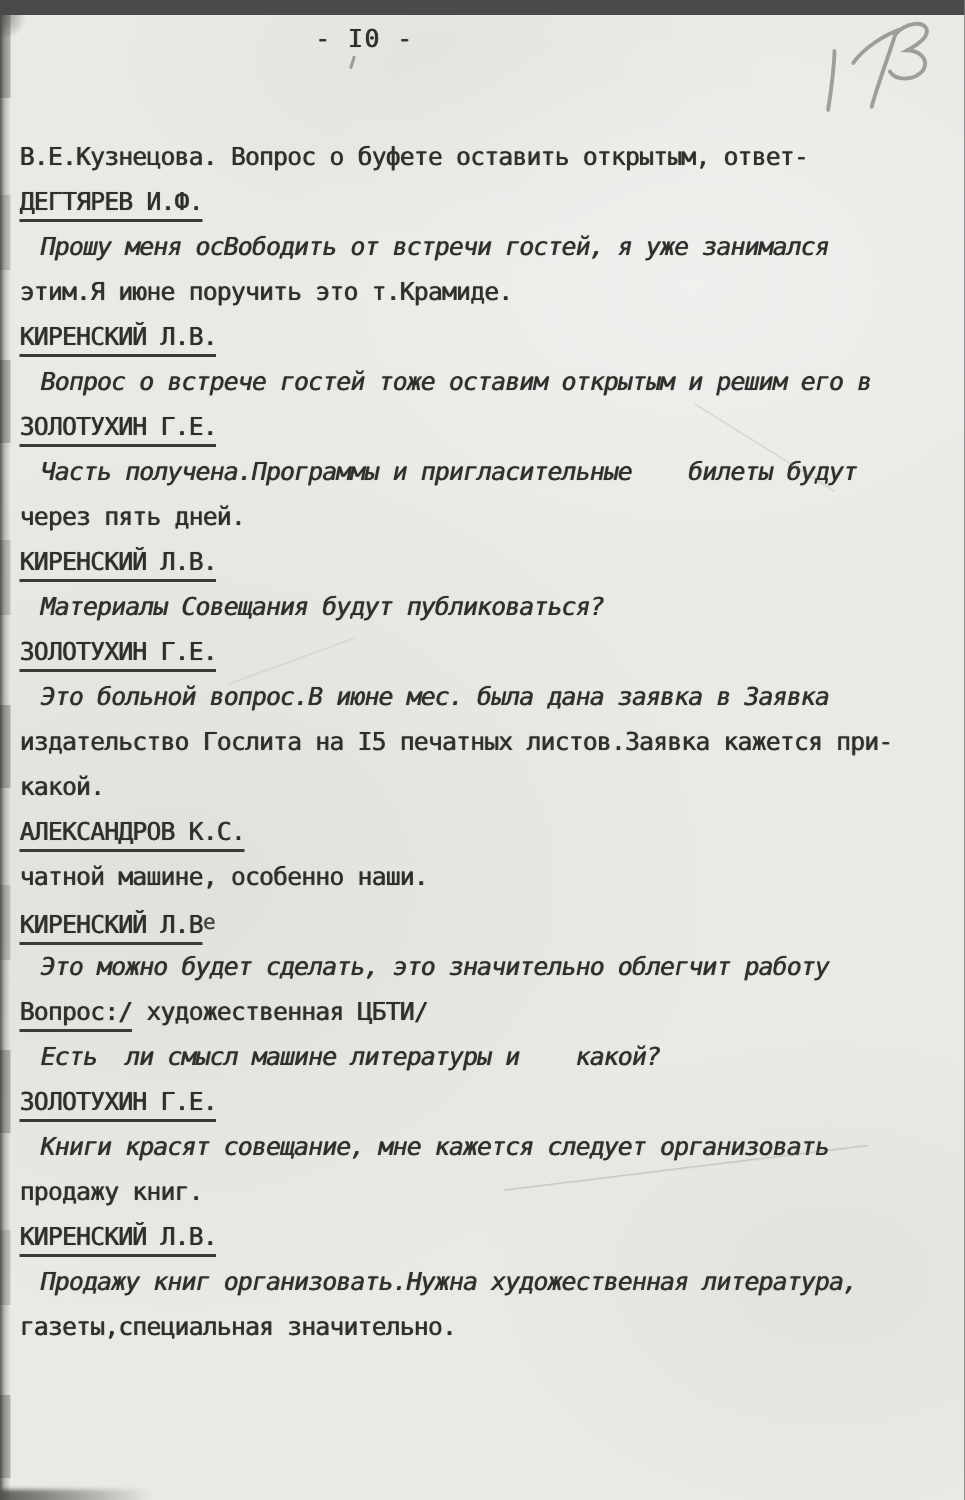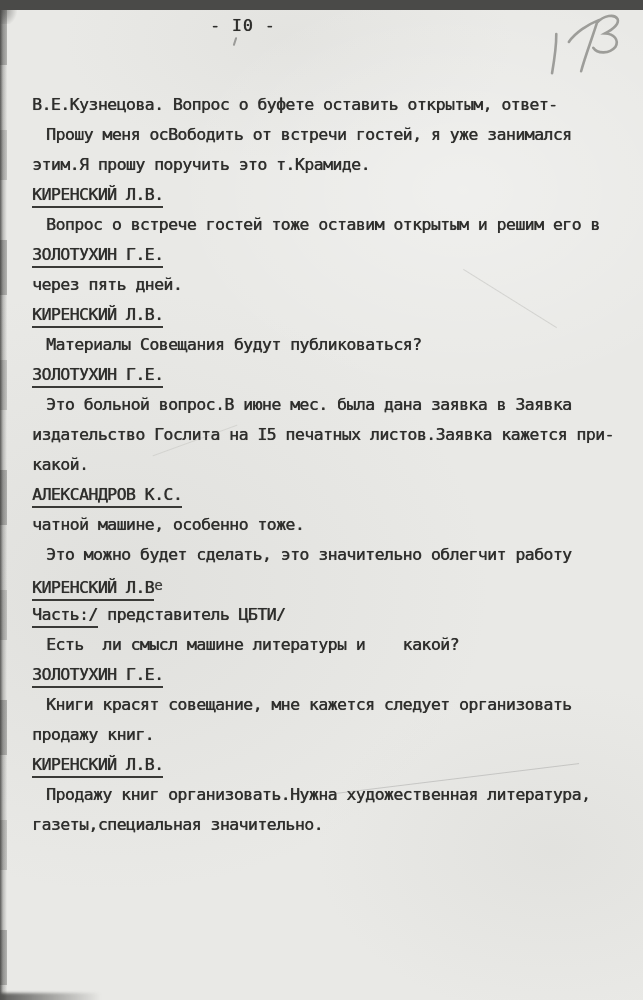--- a/index.html
+++ b/index.html
@@ -19,25 +19,25 @@
   
   .ink{
     color:#2e2e2c;
     text-shadow:0.45px 0 0 rgba(46,46,44,0.85), 0 0 1px rgba(46,46,44,0.28);
   }
   .page-num{
     position:absolute;top:6px;left:210px;
     font-size:16.5px;letter-spacing:1px;white-space:pre;
   }
   .text-layer{
-    position:absolute;top:84px;left:32px;right:12px;
+    position:absolute;top:84px;left:13px;right:12px;
     font-size:16.5px;letter-spacing:-0.55px;
   }
   .line{height:30px;line-height:22px;white-space:pre;}
-  .indent{padding-left:14px;}
+  .indent{padding-left:14px;font-style:italic;}
   .speaker{border-bottom:2px solid #3a3a37;padding-bottom:1px;display:inline-block;line-height:20px;}
   .suffix{color:rgba(46,46,44,0.4);font-size:14px;vertical-align:3px;}
   
   .pencil-svg{position:absolute;top:2px;left:536px;}
   .pencil-tick{
     position:absolute;top:27px;left:234px;width:2px;height:9px;
     background:rgba(95,95,92,0.55);transform:rotate(18deg);border-radius:1px;
   }
   
   .edge-left{
@@ -75,37 +75,39 @@
   <svg class="pencil-svg" width="102" height="70" viewBox="0 0 102 70" role="img" aria-label="173">
     <g transform="rotate(-10 50 35)" fill="none" stroke="#8d8d89" stroke-width="2.6" stroke-linecap="round" opacity="0.82">
       <path d="M23,17 C22,23 17,41 12,55"></path>
       <path d="M34,27 C42,19 56,13 66,11 C59,25 48,43 41,58"></path>
       <path d="M65,13 C73,7 84,7 86,13 C87,19 77,23 71,25 C80,27 84,34 79,40 C72,46 60,44 57,37"></path>
     </g>
   </svg>
 
   <div class="text-layer ink">
       <div class="line">В.Е.Кузнецова. Вопрос о буфете оставить открытым, ответ-</div>
+      <div class="line"><span class="speaker">ДЕГТЯРЕВ И.Ф.</span></div>
       <div class="line indent">Прошу меня осВободить от встречи гостей, я уже занимался</div>
-      <div class="line">этим.Я прошу поручить это т.Крамиде.</div>
+      <div class="line">этим.Я июне поручить это т.Крамиде.</div>
       <div class="line"><span class="speaker">КИРЕНСКИЙ Л.В.</span></div>
       <div class="line indent">Вопрос о встрече гостей тоже оставим открытым и решим его в</div>
       <div class="line"><span class="speaker">ЗОЛОТУХИН Г.Е.</span></div>
+      <div class="line indent">Часть получена.Программы и пригласительные    билеты будут</div>
       <div class="line">через пять дней.</div>
       <div class="line"><span class="speaker">КИРЕНСКИЙ Л.В.</span></div>
       <div class="line indent">Материалы Совещания будут публиковаться?</div>
       <div class="line"><span class="speaker">ЗОЛОТУХИН Г.Е.</span></div>
       <div class="line indent">Это больной вопрос.В июне мес. была дана заявка в Заявка</div>
       <div class="line">издательство Гослита на I5 печатных листов.Заявка кажется при-</div>
       <div class="line">какой.</div>
       <div class="line"><span class="speaker">АЛЕКСАНДРОВ К.С.</span></div>
-      <div class="line">чатной машине, особенно тоже.</div>
+      <div class="line">чатной машине, особенно наши.</div>
+      <div class="line"><span class="speaker">КИРЕНСКИЙ Л.В</span><span class="suffix">е</span></div>
       <div class="line indent">Это можно будет сделать, это значительно облегчит работу</div>
-      <div class="line"><span class="speaker">КИРЕНСКИЙ Л.В</span><span class="suffix">е</span></div>
-      <div class="line"><span class="speaker">Часть:/</span><span> представитель ЦБТИ/</span></div>
+      <div class="line"><span class="speaker">Вопрос:/</span><span> художественная ЦБТИ/</span></div>
       <div class="line indent">Есть  ли смысл машине литературы и    какой?</div>
       <div class="line"><span class="speaker">ЗОЛОТУХИН Г.Е.</span></div>
       <div class="line indent">Книги красят совещание, мне кажется следует организовать</div>
       <div class="line">продажу книг.</div>
       <div class="line"><span class="speaker">КИРЕНСКИЙ Л.В.</span></div>
       <div class="line indent">Продажу книг организовать.Нужна художественная литература,</div>
       <div class="line">газеты,специальная значительно.</div>
     </div>
 
   <div class="crease1"></div>

